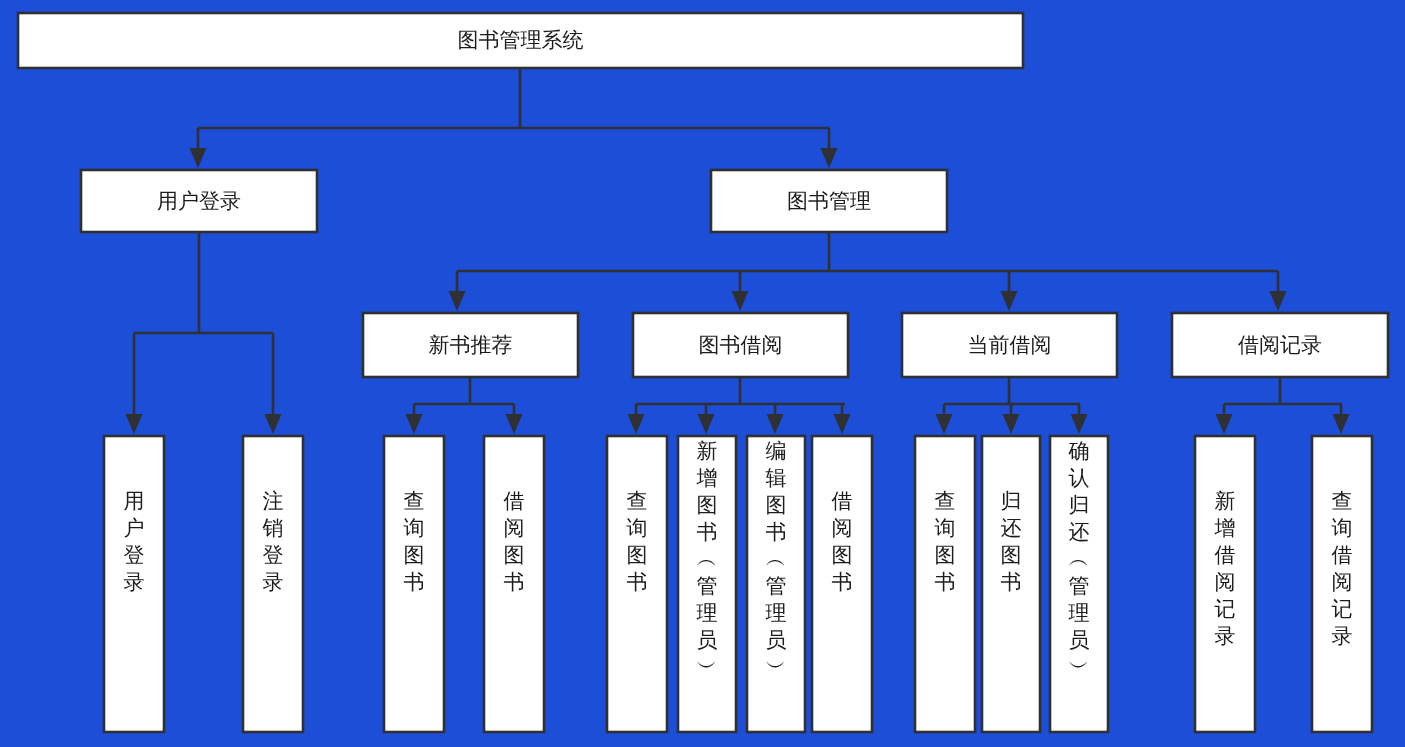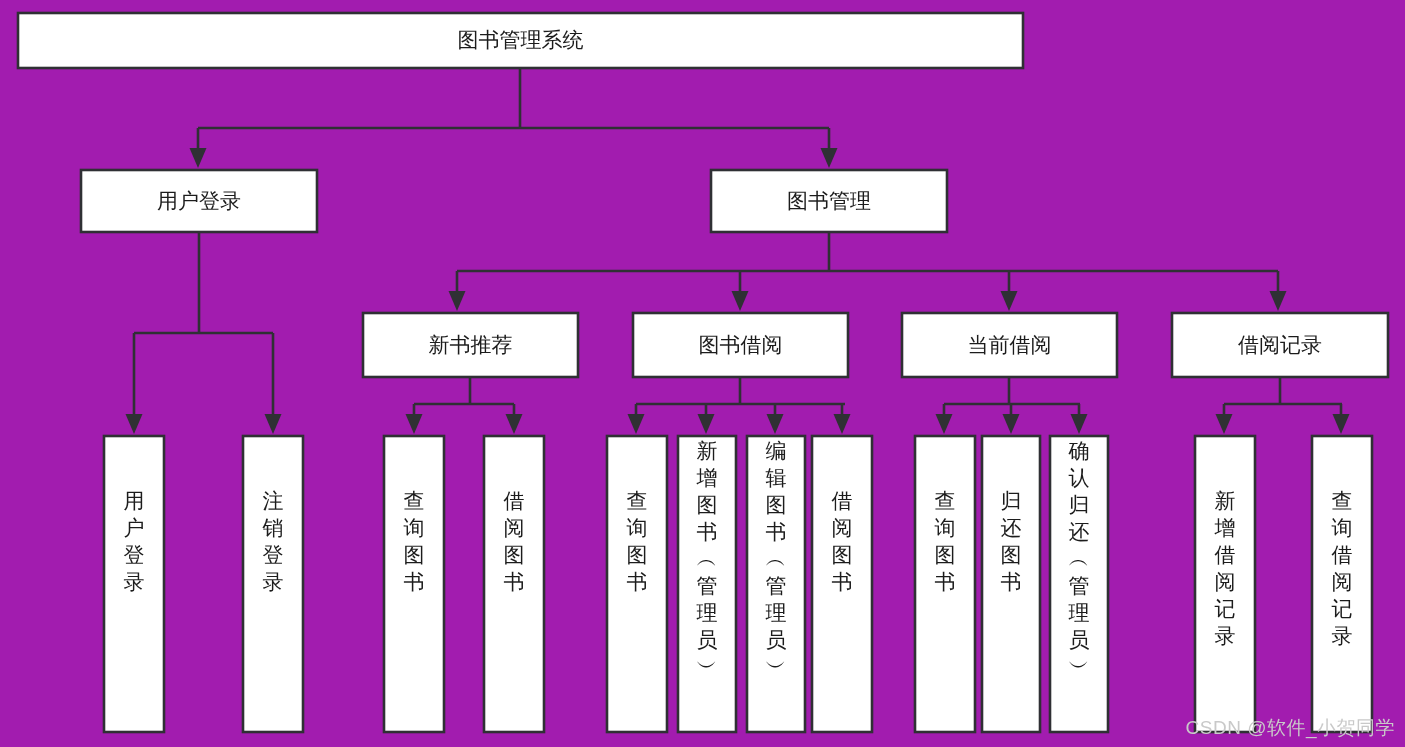--- a/index.html
+++ b/index.html
@@ -10,21 +10,21 @@
   body {
     width: 1405px;
     height: 747px;
     font-family: "Liberation Sans", sans-serif;
     overflow: hidden;
   }
   #diagram-root {
     position: relative;
     width: 1405px;
     height: 747px;
-    background: #a21caf;
+    background: #1d4ed8;
   }
   svg#flow {
     position: absolute;
     left: 0;
     top: 0;
     width: 1405px;
     height: 747px;
     display: block;
   }
   .node-rect {
@@ -218,15 +218,14 @@
           <rect x="1195" y="436" width="60" height="296" class="node-rect"></rect>
           <text x="1225" y="508" class="node-label-v"><tspan x="1225" dy="0">新</tspan><tspan x="1225" dy="27">增</tspan><tspan x="1225" dy="27">借</tspan><tspan x="1225" dy="27">阅</tspan><tspan x="1225" dy="27">记</tspan><tspan x="1225" dy="27">录</tspan></text>
         </g>
         <g>
           <rect x="1312" y="436" width="60" height="296" class="node-rect"></rect>
           <text x="1342" y="508" class="node-label-v"><tspan x="1342" dy="0">查</tspan><tspan x="1342" dy="27">询</tspan><tspan x="1342" dy="27">借</tspan><tspan x="1342" dy="27">阅</tspan><tspan x="1342" dy="27">记</tspan><tspan x="1342" dy="27">录</tspan></text>
         </g>
       </g>
   </svg>
 
-  <div class="watermark">CSDN @软件_小贺同学</div>
 
 </div>
 
 </body></html>

